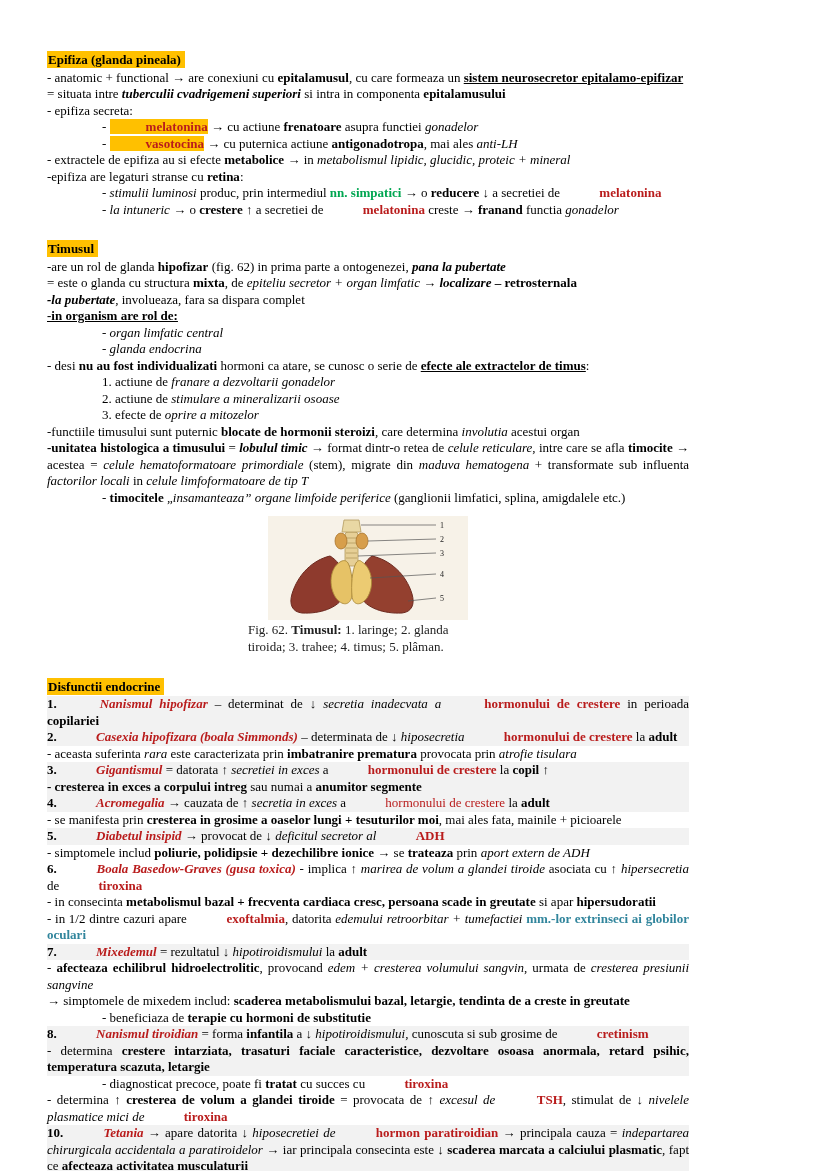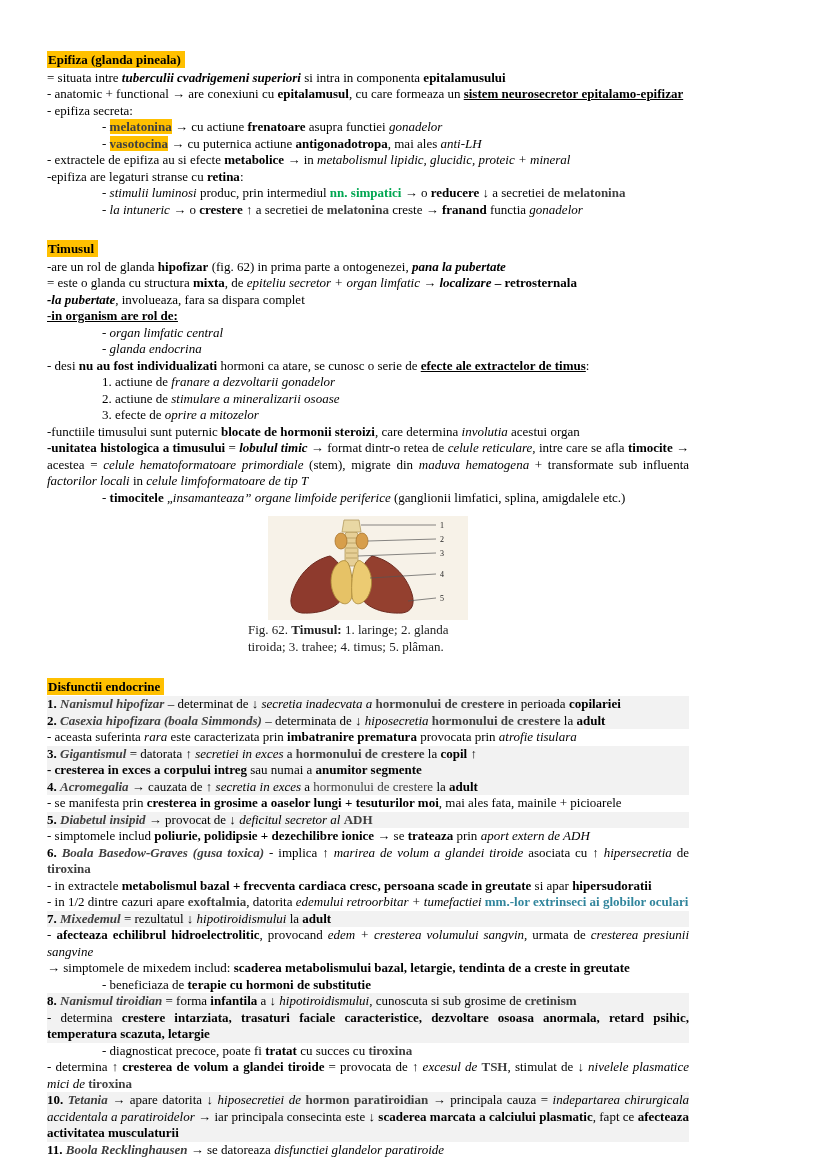--- a/index.html
+++ b/index.html
@@ -12,39 +12,39 @@
   .sec{margin:0;}
   .sec + .sec{margin-top:23px;}
   .heading{margin:0 0 1px 0;}
   .hlh{background:#ffc000;font-weight:bold;padding:1px 4px 1px 1px;}
   .para{text-align:justify;}
   .para.ind1{padding-left:55px;}
   .para.shaded{background:#f2f2f2;}
   .b{font-weight:bold;}
   .i{font-style:italic;}
   .u{text-decoration:underline;}
-  .red{color:#404040;}
+  .red{color:#b91c1c;padding-left:36px;}
   .green{color:#00a651;}
   .teal{color:#31859c;}
   .hl{background:#ffc000;}
   .fig{margin:10px auto 4px auto;text-align:center;}
   .fig-inner{display:inline-block;text-align:left;width:240px;}
   .fig svg{display:block;margin:0 auto;}
   .figcap{font-size:13px;line-height:1.3;color:#222;margin-top:2px;font-family:"Liberation Serif",serif;}
 </style>
 </head>
 <body>
 
 <div class="page">
 
   <section class="sec">
     <div class="heading"><span class="hlh">Epifiza (glanda pineala)</span></div>
     <div>
+        <div class="para"><span>- anatomic + functional → are conexiuni cu </span><span class="b">epitalamusul</span><span>, cu care formeaza un </span><span class="b u">sistem neurosecretor epitalamo-epifizar</span></div>
         <div class="para"><span>=  situata intre </span><span class="b i">tuberculii cvadrigemeni superiori</span><span> si intra in componenta </span><span class="b">epitalamusului</span></div>
-        <div class="para"><span>- anatomic + functional → are conexiuni cu </span><span class="b">epitalamusul</span><span>, cu care formeaza un </span><span class="b u">sistem neurosecretor epitalamo-epifizar</span></div>
         <div class="para"><span>- epifiza secreta:</span></div>
         <div class="para ind1"><span>- </span><span class="b red hl">melatonina</span><span> → cu actiune </span><span class="b">frenatoare</span><span> asupra functiei </span><span class="i">gonadelor</span></div>
         <div class="para ind1"><span>- </span><span class="b red hl">vasotocina</span><span> → cu puternica actiune </span><span class="b">antigonadotropa</span><span>, mai ales </span><span class="i">anti-LH</span></div>
         <div class="para"><span>- extractele de epifiza au si efecte </span><span class="b">metabolice</span><span> → in </span><span class="i">metabolismul lipidic, glucidic, proteic + mineral</span></div>
         <div class="para"><span>-epifiza are legaturi stranse cu </span><span class="b">retina</span><span>:</span></div>
         <div class="para ind1"><span>- </span><span class="i">stimulii luminosi</span><span> produc, prin intermediul </span><span class="b green">nn. simpatici</span><span> → o </span><span class="b">reducere</span><span> ↓ a secretiei de </span><span class="b red">melatonina</span></div>
         <div class="para ind1"><span>- </span><span class="i">la intuneric</span><span> → o </span><span class="b">crestere</span><span> ↑ a secretiei de </span><span class="b red">melatonina</span><span> creste → </span><span class="b">franand</span><span> functia </span><span class="i">gonadelor</span></div>
       </div>
   </section>
 
@@ -111,21 +111,21 @@
         <div class="para shaded"><span class="b">1. </span><span class="b i red">Nanismul hipofizar</span><span> – determinat de ↓ </span><span class="i">secretia inadecvata a </span><span class="b red">hormonului de crestere</span><span> in perioada </span><span class="b">copilariei</span></div>
         <div class="para shaded"><span class="b">2. </span><span class="b i red">Casexia hipofizara (boala Simmonds)</span><span> – determinata de ↓ </span><span class="i">hiposecretia </span><span class="b red">hormonului de crestere</span><span> la </span><span class="b">adult</span></div>
         <div class="para"><span>- aceasta suferinta </span><span class="i">rara</span><span> este caracterizata prin </span><span class="b">imbatranire prematura</span><span> provocata prin </span><span class="i">atrofie tisulara</span></div>
         <div class="para shaded"><span class="b">3. </span><span class="b i red">Gigantismul</span><span> =  datorata ↑ </span><span class="i">secretiei in exces</span><span> a </span><span class="b red">hormonului de crestere</span><span> la </span><span class="b">copil</span><span> ↑</span></div>
         <div class="para shaded"><span class="b">- cresterea in exces a corpului intreg</span><span> sau numai a </span><span class="b">anumitor segmente</span></div>
         <div class="para shaded"><span class="b">4. </span><span class="b i red">Acromegalia</span><span> → cauzata de ↑ </span><span class="i">secretia in exces</span><span> a </span><span class="red">hormonului de crestere</span><span> la </span><span class="b">adult</span></div>
         <div class="para"><span>- se manifesta prin </span><span class="b">cresterea in grosime a oaselor lungi + tesuturilor moi</span><span>, mai ales fata, mainile + picioarele</span></div>
         <div class="para shaded"><span class="b">5. </span><span class="b i red">Diabetul insipid</span><span> → provocat de ↓ </span><span class="i">deficitul secretor al </span><span class="b red">ADH</span></div>
         <div class="para"><span>- simptomele includ </span><span class="b">poliurie, polidipsie + dezechilibre ionice</span><span> → se </span><span class="b">trateaza</span><span> prin </span><span class="i">aport extern de ADH</span></div>
         <div class="para"><span class="b">6. </span><span class="b i red">Boala Basedow-Graves (gusa toxica)</span><span> - implica ↑ </span><span class="i">marirea de volum a glandei tiroide</span><span> asociata cu ↑ </span><span class="i">hipersecretia</span><span> de </span><span class="b red">tiroxina</span></div>
-        <div class="para"><span>- in extractele </span><span class="b">metabolismul bazal + frecventa cardiaca cresc, persoana scade in greutate</span><span> si apar </span><span class="b">hipersudoratii</span></div>
+        <div class="para"><span>- in consecinta </span><span class="b">metabolismul bazal + frecventa cardiaca cresc, persoana scade in greutate</span><span> si apar </span><span class="b">hipersudoratii</span></div>
         <div class="para"><span>- in 1/2 dintre cazuri apare </span><span class="b red">exoftalmia</span><span>, datorita </span><span class="i">edemului retroorbitar + tumefactiei</span><span> </span><span class="b teal">mm.-lor extrinseci ai globilor oculari</span></div>
         <div class="para shaded"><span class="b">7. </span><span class="b i red">Mixedemul</span><span> = rezultatul ↓ </span><span class="i">hipotiroidismului</span><span> la </span><span class="b">adult</span></div>
         <div class="para"><span>- </span><span class="b">afecteaza echilibrul hidroelectrolitic</span><span>, provocand </span><span class="i">edem + cresterea volumului sangvin</span><span>, urmata de </span><span class="i">cresterea presiunii sangvine</span></div>
         <div class="para"><span>→ simptomele de mixedem includ: </span><span class="b">scaderea metabolismului bazal, letargie, tendinta de a creste in greutate</span></div>
         <div class="para ind1"><span>- beneficiaza de </span><span class="b">terapie cu hormoni de substitutie</span></div>
         <div class="para shaded"><span class="b">8. </span><span class="b i red">Nanismul tiroidian</span><span> = forma </span><span class="b">infantila</span><span> a ↓ </span><span class="i">hipotiroidismului</span><span>, cunoscuta si sub grosime de </span><span class="b red">cretinism</span></div>
         <div class="para shaded"><span>- determina </span><span class="b">crestere intarziata, trasaturi faciale caracteristice, dezvoltare osoasa anormala, retard psihic, temperatura scazuta, letargie</span></div>
         <div class="para ind1"><span>- diagnosticat precoce, poate fi </span><span class="b">tratat</span><span> cu succes cu </span><span class="b red">tiroxina</span></div>
         <div class="para"><span>- determina ↑ </span><span class="b">cresterea de volum a glandei tiroide</span><span> = provocata de ↑ </span><span class="i">excesul de </span><span class="b red">TSH</span><span>, stimulat de ↓ </span><span class="i">nivelele plasmatice mici de </span><span class="b red">tiroxina</span></div>
         <div class="para shaded"><span class="b">10. </span><span class="b i red">Tetania</span><span> → apare datorita ↓ </span><span class="i">hiposecretiei de </span><span class="b red">hormon paratiroidian</span><span> → principala cauza = </span><span class="i">indepartarea chirurgicala accidentala a paratiroidelor</span><span> → iar principala consecinta este ↓ </span><span class="b">scaderea marcata a calciului plasmatic</span><span>, fapt ce </span><span class="b">afecteaza activitatea musculaturii</span></div>

